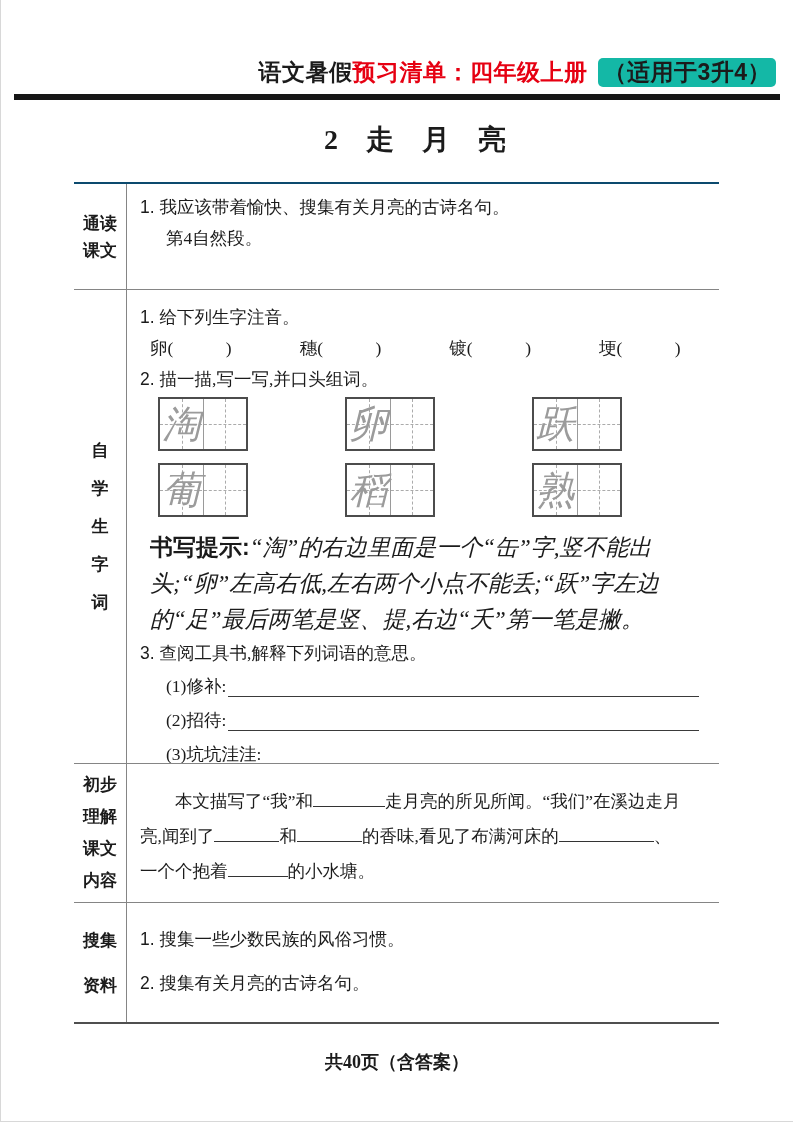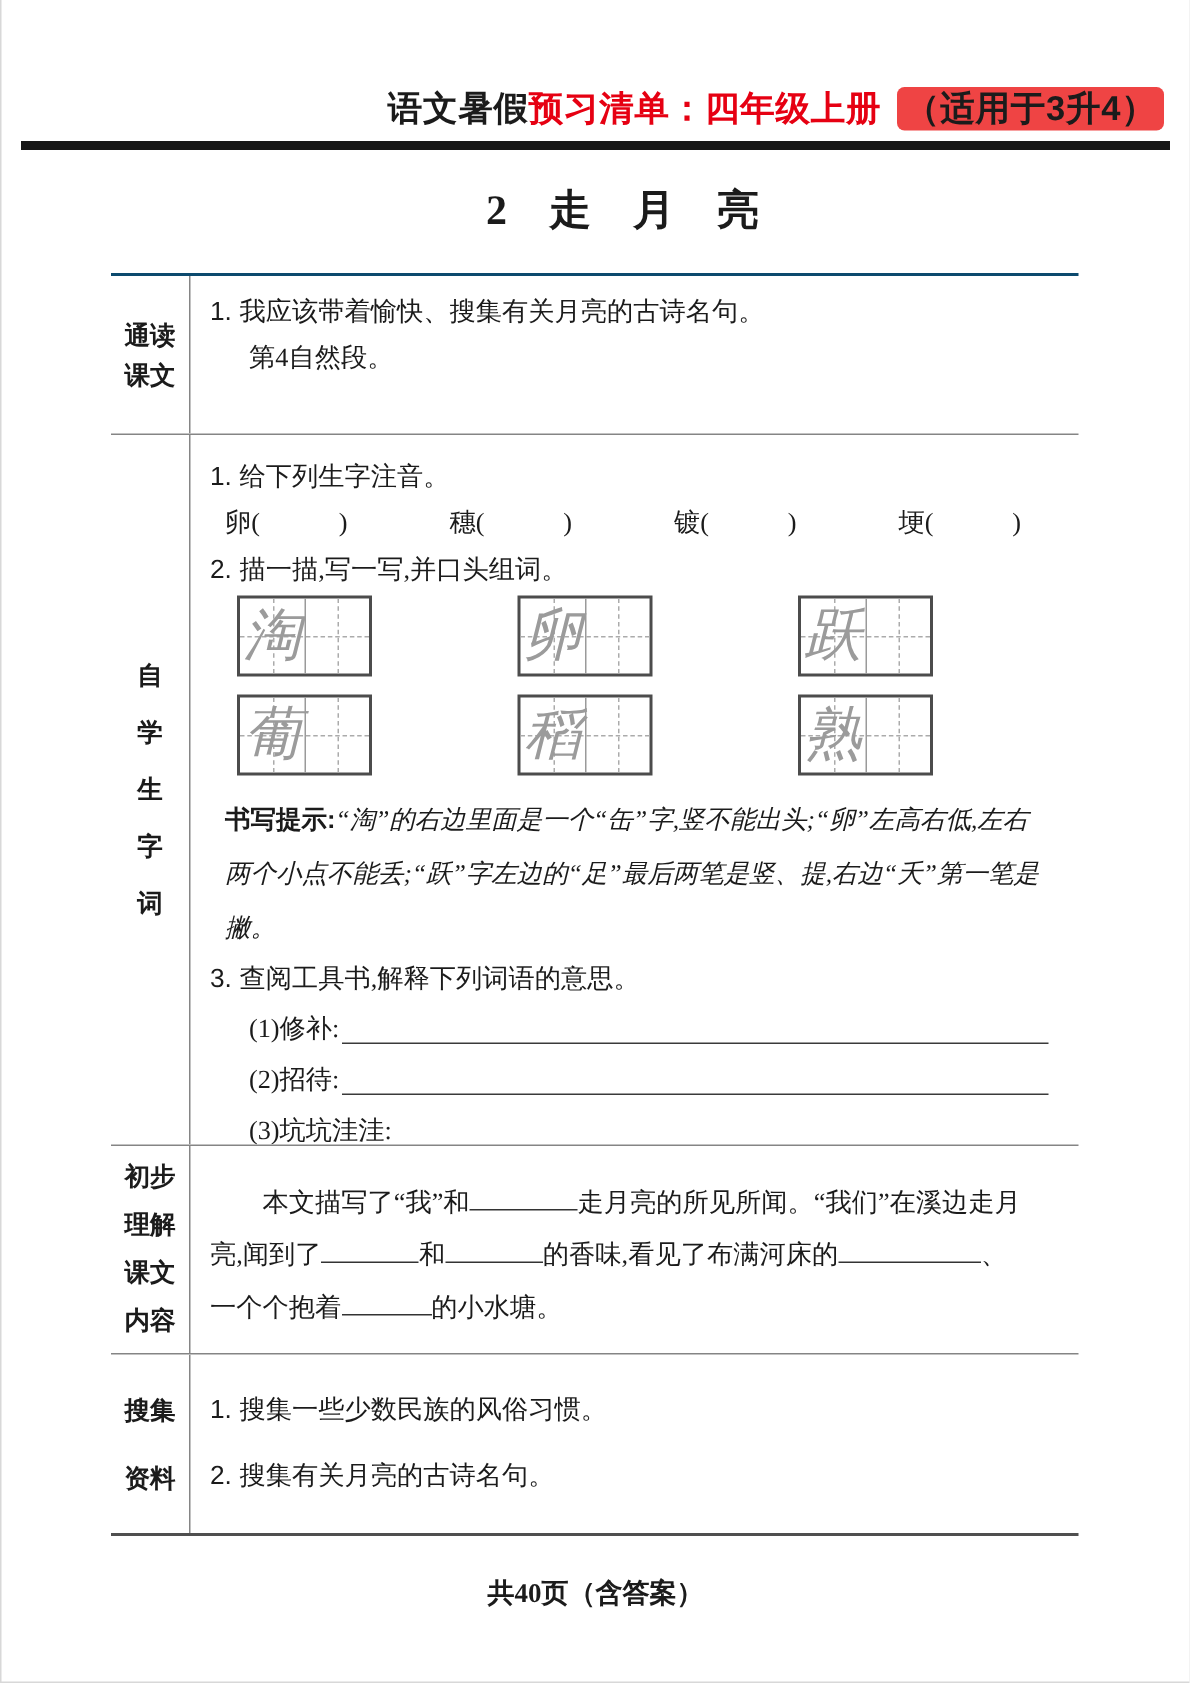--- a/index.html
+++ b/index.html
@@ -66,21 +66,21 @@
   .gbox .vsolid { position:absolute; left:50%; top:0; bottom:0; border-left:1px solid #9a9a9a; }
   .gbox .hdash  { position:absolute; left:0; right:0; top:50%; border-top:1px dashed #ababab; }
   .gbox .vdash1 { position:absolute; left:25%; top:0; bottom:0; border-left:1px dashed #ababab; }
   .gbox .vdash2 { position:absolute; left:75%; top:0; bottom:0; border-left:1px dashed #ababab; }
   .gbox .tchar  {
     position:absolute; left:0; top:0; width:50%; height:100%;
     display:flex; align-items:center; justify-content:center;
     font-size:38px; color:#9b9b9b; font-style:italic; line-height:1;
   }
 
-  .tip { margin:8px 0 0 10px; line-height:36px; font-style:italic; font-size:17px; }
+  .tip { margin:8px 0 0 10px; line-height:36px; font-style:italic; font-size:23px; }
   .tip .tip-label { font-style:normal; font-weight:bold; font-family:"Liberation Sans", sans-serif; }
 
   .def-line { display:flex; margin-left:26px; line-height:34px; }
   .def-fill { flex:1; position:relative; margin-left:2px; }
   .def-fill::after { content:""; position:absolute; left:0; right:2px; bottom:6px; border-bottom:1px solid #3a3a3a; }
 
   .r3 .tcontent { padding-top:20px; line-height:35px; }
   .r3 .tlabel { line-height:32px; }
   .r3 .para { text-indent:35px; padding-right:14px; }
 
@@ -93,21 +93,21 @@
     font-weight:bold; font-size:18px; font-family:"Liberation Serif", serif;
   }
 </style>
 </head>
 <body>
 
 <div class="page">
 
   <div class="hdr">
     <span>语文暑假</span><span class="hdr-red" style="color: rgb(230, 0, 18); margin-top: 32px;">预习清单：四年级上册</span>
-    <span class="hdr-badge" style="background: #ef4444;">（适用于3升4）</span>
+    <span class="hdr-badge" style="background: #14b8a6;">（适用于3升4）</span>
   </div>
   <div class="double-rule"></div>
 
   <div class="title">2　走　月　亮</div>
 
   <div class="sheet-table">
 
     <div class="trow r1" style="height:106px">
       <div class="tlabel">
         <div>通读</div>

